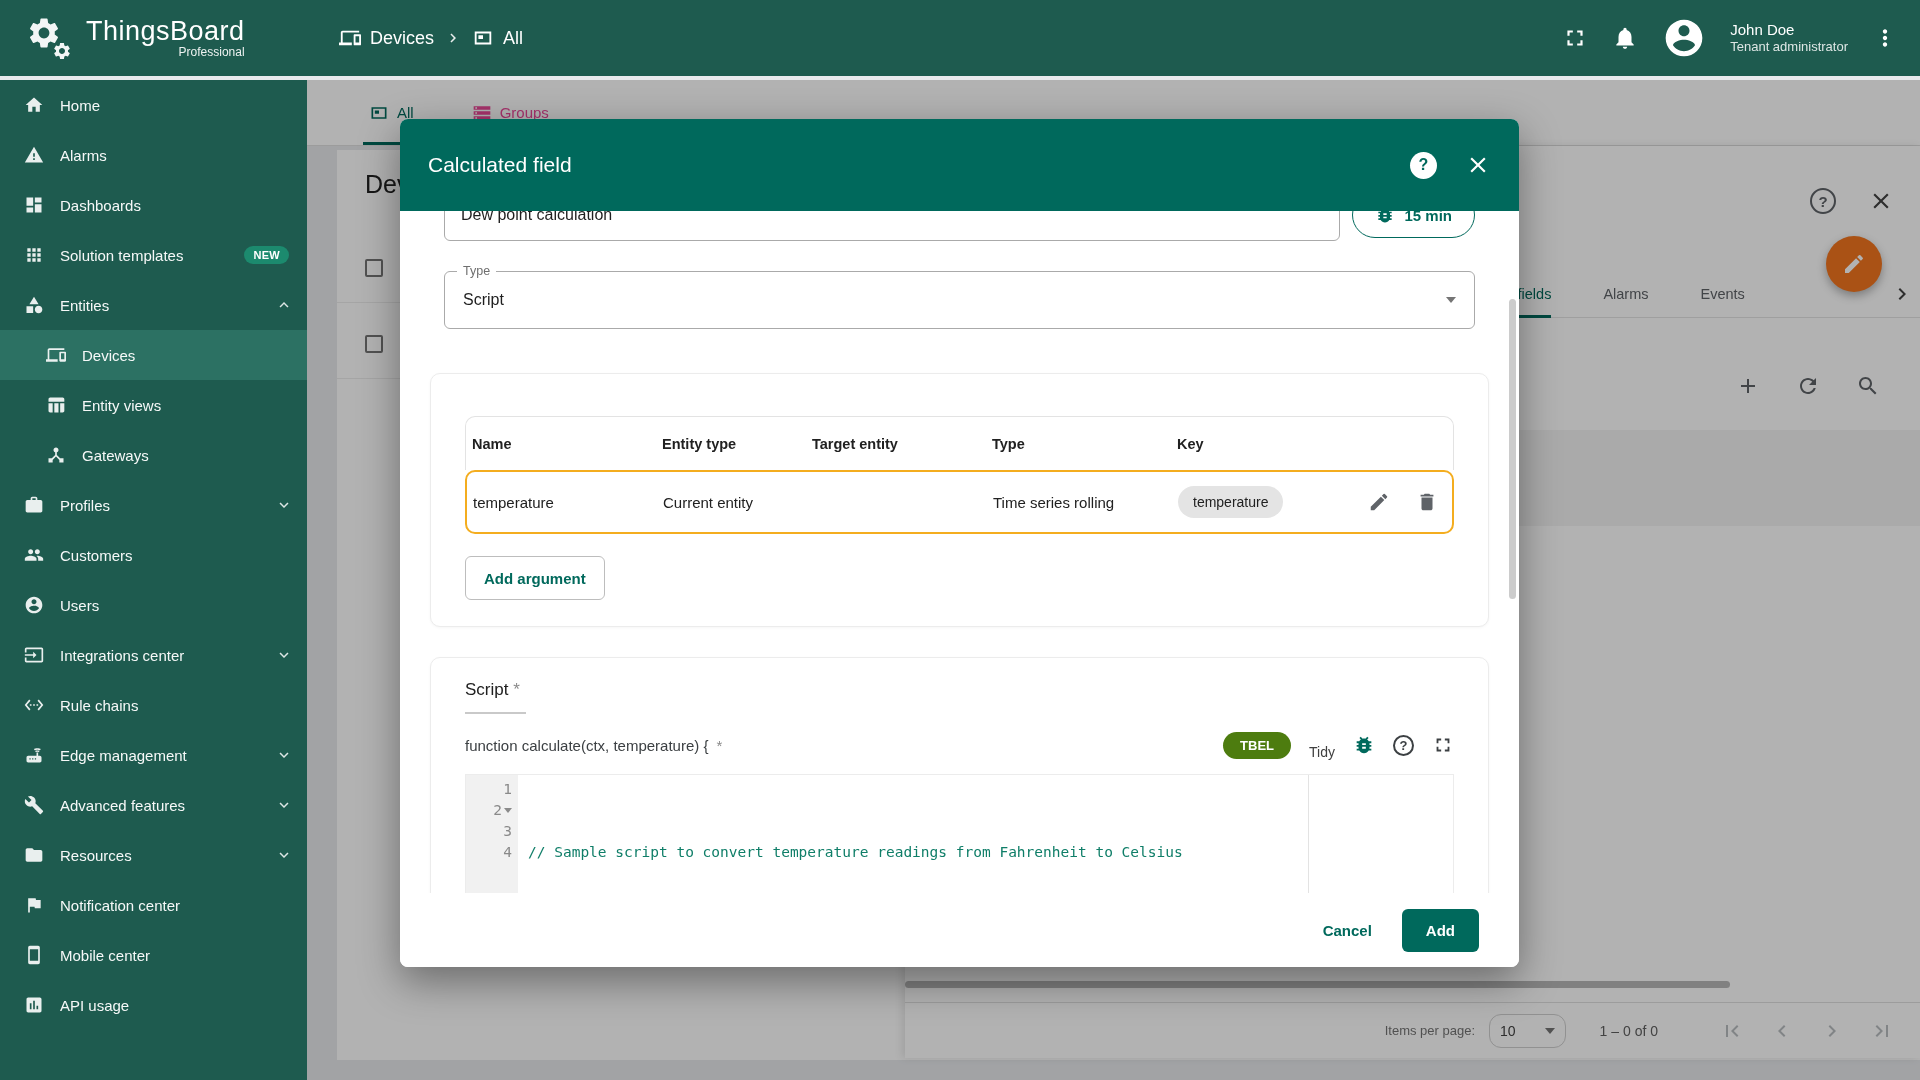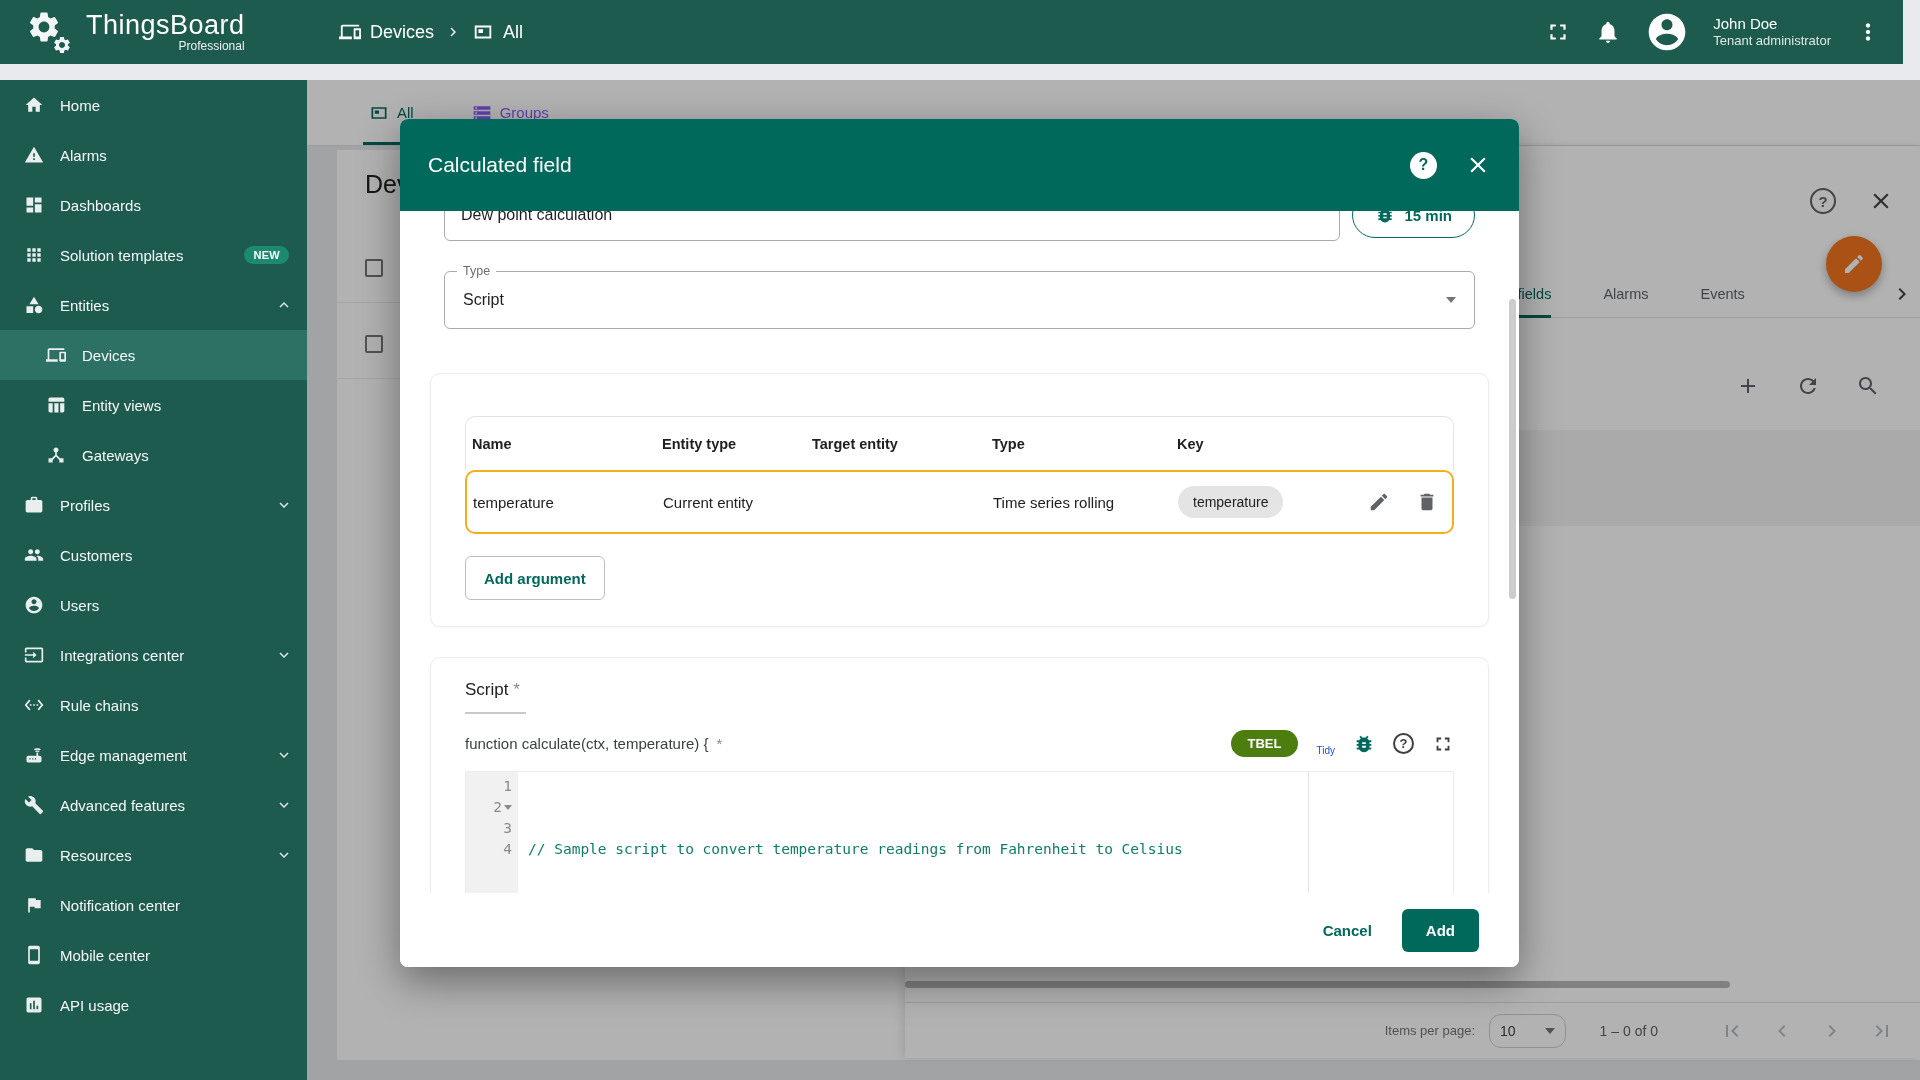--- a/index.html
+++ b/index.html
@@ -2,21 +2,21 @@
 <html><head>
 <meta charset="utf-8">
 <style>
   * { box-sizing: border-box; margin: 0; padding: 0; }
   html,body { width:1920px; height:1080px; overflow:hidden; }
   body { font-family:"Liberation Sans", sans-serif; background:#e8eaed; position:relative; color:#212121; }
   svg { display:block; fill:currentColor; }
   .ic { width:20px; height:20px; flex:none; }
 
   
-  .app-header { position:absolute; top:0; left:0; right:17px; height:64px; background:#1e5b4f; display:flex; align-items:center; color:#fff; z-index:6; }
+  .app-header { position:absolute; top:0; left:0; right:0; height:76px; background:#1e5b4f; display:flex; align-items:center; color:#fff; z-index:6; }
   .logo { width:307px; display:flex; align-items:center; gap:12px; padding-left:26px; flex:none; }
   .logo-gear { position:relative; width:48px; height:46px; }
   .logo-gear .g1 { width:36px; height:36px; position:absolute; top:0; left:0; opacity:.95; }
   .logo-gear .g2 { width:20px; height:20px; position:absolute; bottom:0; right:2px; opacity:.95; }
   .logo-text { display:flex; flex-direction:column; }
   .logo-title { font-size:27px; font-weight:400; letter-spacing:.5px; line-height:1.05; }
   .logo-sub { font-size:12px; opacity:.92; align-self:flex-end; }
   .breadcrumb { display:flex; align-items:center; margin-left:32px; font-size:18px; }
   .crumb { display:flex; align-items:center; gap:9px; cursor:pointer; }
   .crumb .ic { width:22px; height:22px; }
@@ -38,21 +38,21 @@
   .nav-item.active { background:#2c7163; }
   .nav-chevron { margin-left:auto; width:18px; height:18px; color:rgba(255,255,255,.85); }
   .badge-new { margin-left:auto; margin-right:4px; background:#1c8a6e; color:#fff; font-size:11px; font-weight:700; padding:3px 9px; border-radius:10px; letter-spacing:.3px; }
 
   
   .content { position:absolute; top:80px; left:307px; right:0; bottom:0; background:#e8eaed; }
   .group-tabs { position:absolute; top:0; left:0; right:0; height:66px; background:#fff; border-bottom:1px solid #e0e0e0; display:flex; align-items:stretch; padding-left:62px; gap:58px; }
   .gtab { display:flex; align-items:center; gap:8px; font-size:15px; font-weight:500; position:relative; cursor:pointer; }
   .gtab.active { color:#00695c; }
   .gtab.active::after { content:""; position:absolute; left:-6px; right:-6px; bottom:0; height:3px; background:#00695c; }
-  .gtab.inactive { color:#8b5cf6; }
+  .gtab.inactive { color:#ec4899; }
   .table-card { position:absolute; top:70px; left:30px; right:0; bottom:20px; background:#fff; }
   .table-title { padding:20px 0 0 28px; font-size:25px; font-weight:500; color:#212121; }
   .chk { position:absolute; width:18px; height:18px; border:2px solid #757575; border-radius:2px; left:28px; cursor:pointer; }
   .row-sep { position:absolute; left:0; right:0; height:1px; background:#ededed; }
 
   
   .drawer { position:absolute; top:66px; left:598px; right:0; bottom:22px; background:#fff; box-shadow:-3px 0 8px rgba(0,0,0,.10); }
   .drawer-help { position:absolute; top:42px; right:84px; width:26px; height:26px; border:2px solid #5f6368; border-radius:50%; color:#5f6368; font-weight:700; font-size:15px; display:flex; align-items:center; justify-content:center; cursor:pointer; }
   .drawer-close { position:absolute; top:42px; right:26px; width:26px; height:26px; color:#424242; cursor:pointer; }
   .drawer-close .ic { width:26px; height:26px; }
@@ -104,21 +104,21 @@
   .args-row { display:grid; grid-template-columns:190px 150px 180px 185px 1fr 100px; align-items:center; height:64px; border:2px solid #f4ad1f; border-radius:10px; padding-left:6px; font-size:15px; color:#212121; background:#fff; }
   .key-chip { display:inline-flex; align-items:center; background:#e4e4e4; border-radius:16px; padding:8px 15px; font-size:14px; color:#212121; width:max-content; }
   .row-actions { display:flex; gap:26px; justify-content:flex-end; padding-right:14px; color:#5f6368; }
   .abtn { width:22px; height:22px; cursor:pointer; }
   .abtn .ic { width:22px; height:22px; }
   .add-arg-btn { margin-top:22px; height:44px; padding:0 18px; border:1px solid #bdbdbd; border-radius:6px; background:#fff; color:#00695c; font-weight:700; font-size:15px; font-family:"Liberation Sans",sans-serif; cursor:pointer; }
 
   .sig-row { margin-top:16px; display:flex; align-items:center; font-size:15px; color:#3c4043; }
   .sig-controls { margin-left:auto; display:flex; align-items:center; gap:18px; }
   .tbel-pill { background:#4d7c0f; color:#fff; font-weight:700; font-size:13px; padding:6px 17px; border-radius:15px; cursor:pointer; }
-  .tidy-btn { color:#1d4ed8; font-size:10px; cursor:pointer;margin-top:14px; }
+  .tidy-btn { color:#404040; font-size:14px; cursor:pointer;margin-top:14px; }
   .sbtn { width:22px; height:22px; cursor:pointer; }
   .sbtn .ic { width:22px; height:22px; }
   .sbtn.teal { color:#00695c; }
   .sbtn.dark { color:#3c4043; }
   .circle-q { width:21px; height:21px; border:2px solid #3c4043; border-radius:50%; color:#3c4043; font-size:13px; font-weight:700; display:flex; align-items:center; justify-content:center; cursor:pointer; }
 
   .code-editor { margin-top:14px; display:flex; border:1px solid #ececec; height:170px; overflow:hidden; background:#fff; font-family:"DejaVu Sans Mono", monospace; font-size:14.5px; line-height:21px; }
   .gutter { width:52px; background:#f1f1f1; color:#8a8a8a; padding-top:4px; }
   .gutter-line { height:21px; display:flex; align-items:center; justify-content:flex-end; padding-right:6px; gap:2px; }
   .fold { width:0; height:0; border-left:4px solid transparent; border-right:4px solid transparent; border-top:5px solid #8a8a8a; }

